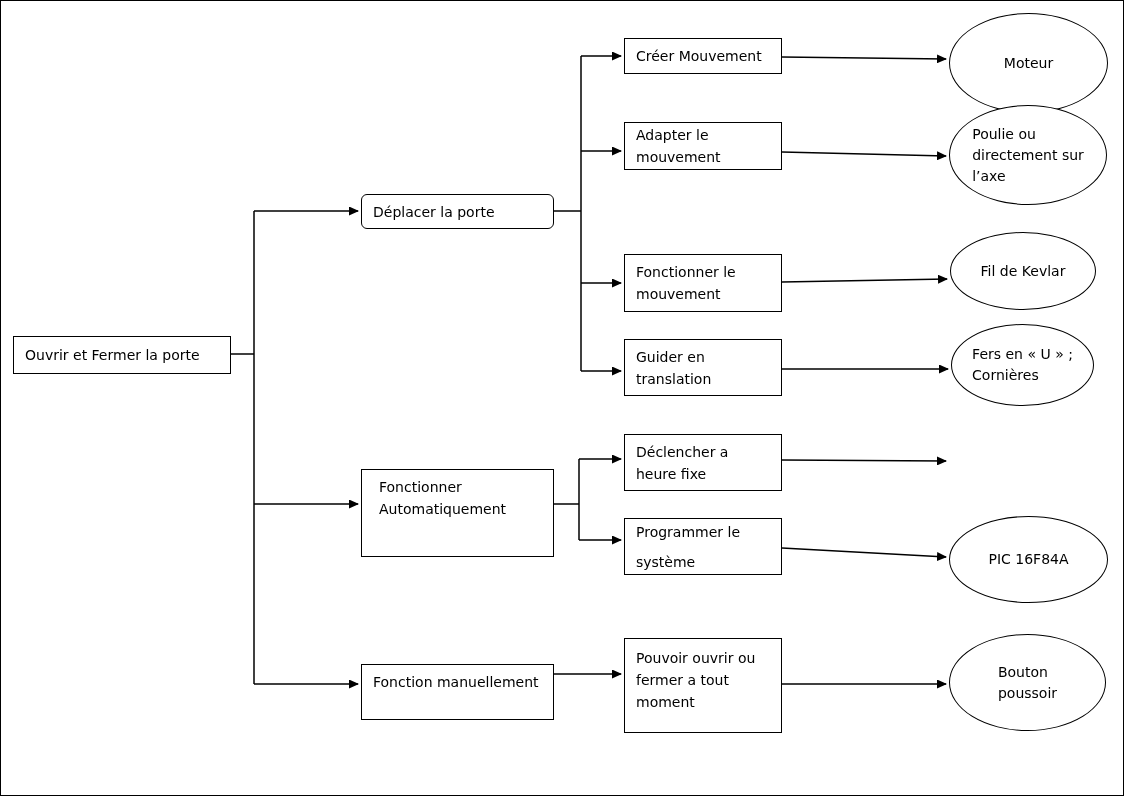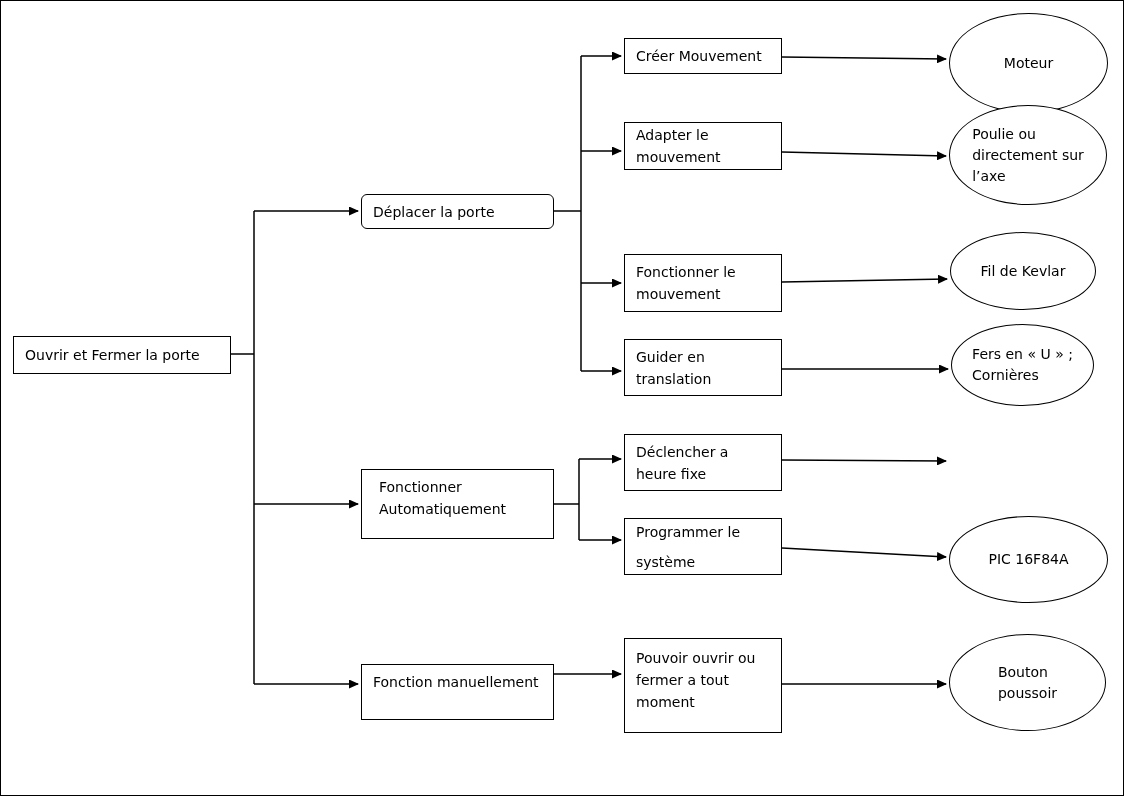--- a/index.html
+++ b/index.html
@@ -93,21 +93,21 @@
   </svg>
 
   <div class="node box" style="left:12px; top:335px; width:218px; height:38px;">
     <div class="ln">Ouvrir et Fermer la porte</div>
   </div>
 
   <div class="node box" style="left:360px; top:193px; width:193px; height:35px;border-radius:6px;">
     <div class="ln">Déplacer la porte</div>
   </div>
 
-  <div class="node box top" style="left:360px; top:468px; width:193px; height:70px;padding-left:17px;">
+  <div class="node box top" style="left:360px; top:468px; width:193px; height:88px;padding-left:17px;">
     <div class="ln">Fonctionner</div>
     <div class="ln">Automatiquement</div>
   </div>
 
   <div class="node box top" style="left:360px; top:663px; width:193px; height:56px;">
     <div class="ln">Fonction manuellement</div>
   </div>
 
   <div class="node box" style="left:623px; top:37px; width:158px; height:36px;">
     <div class="ln">Créer Mouvement</div>

